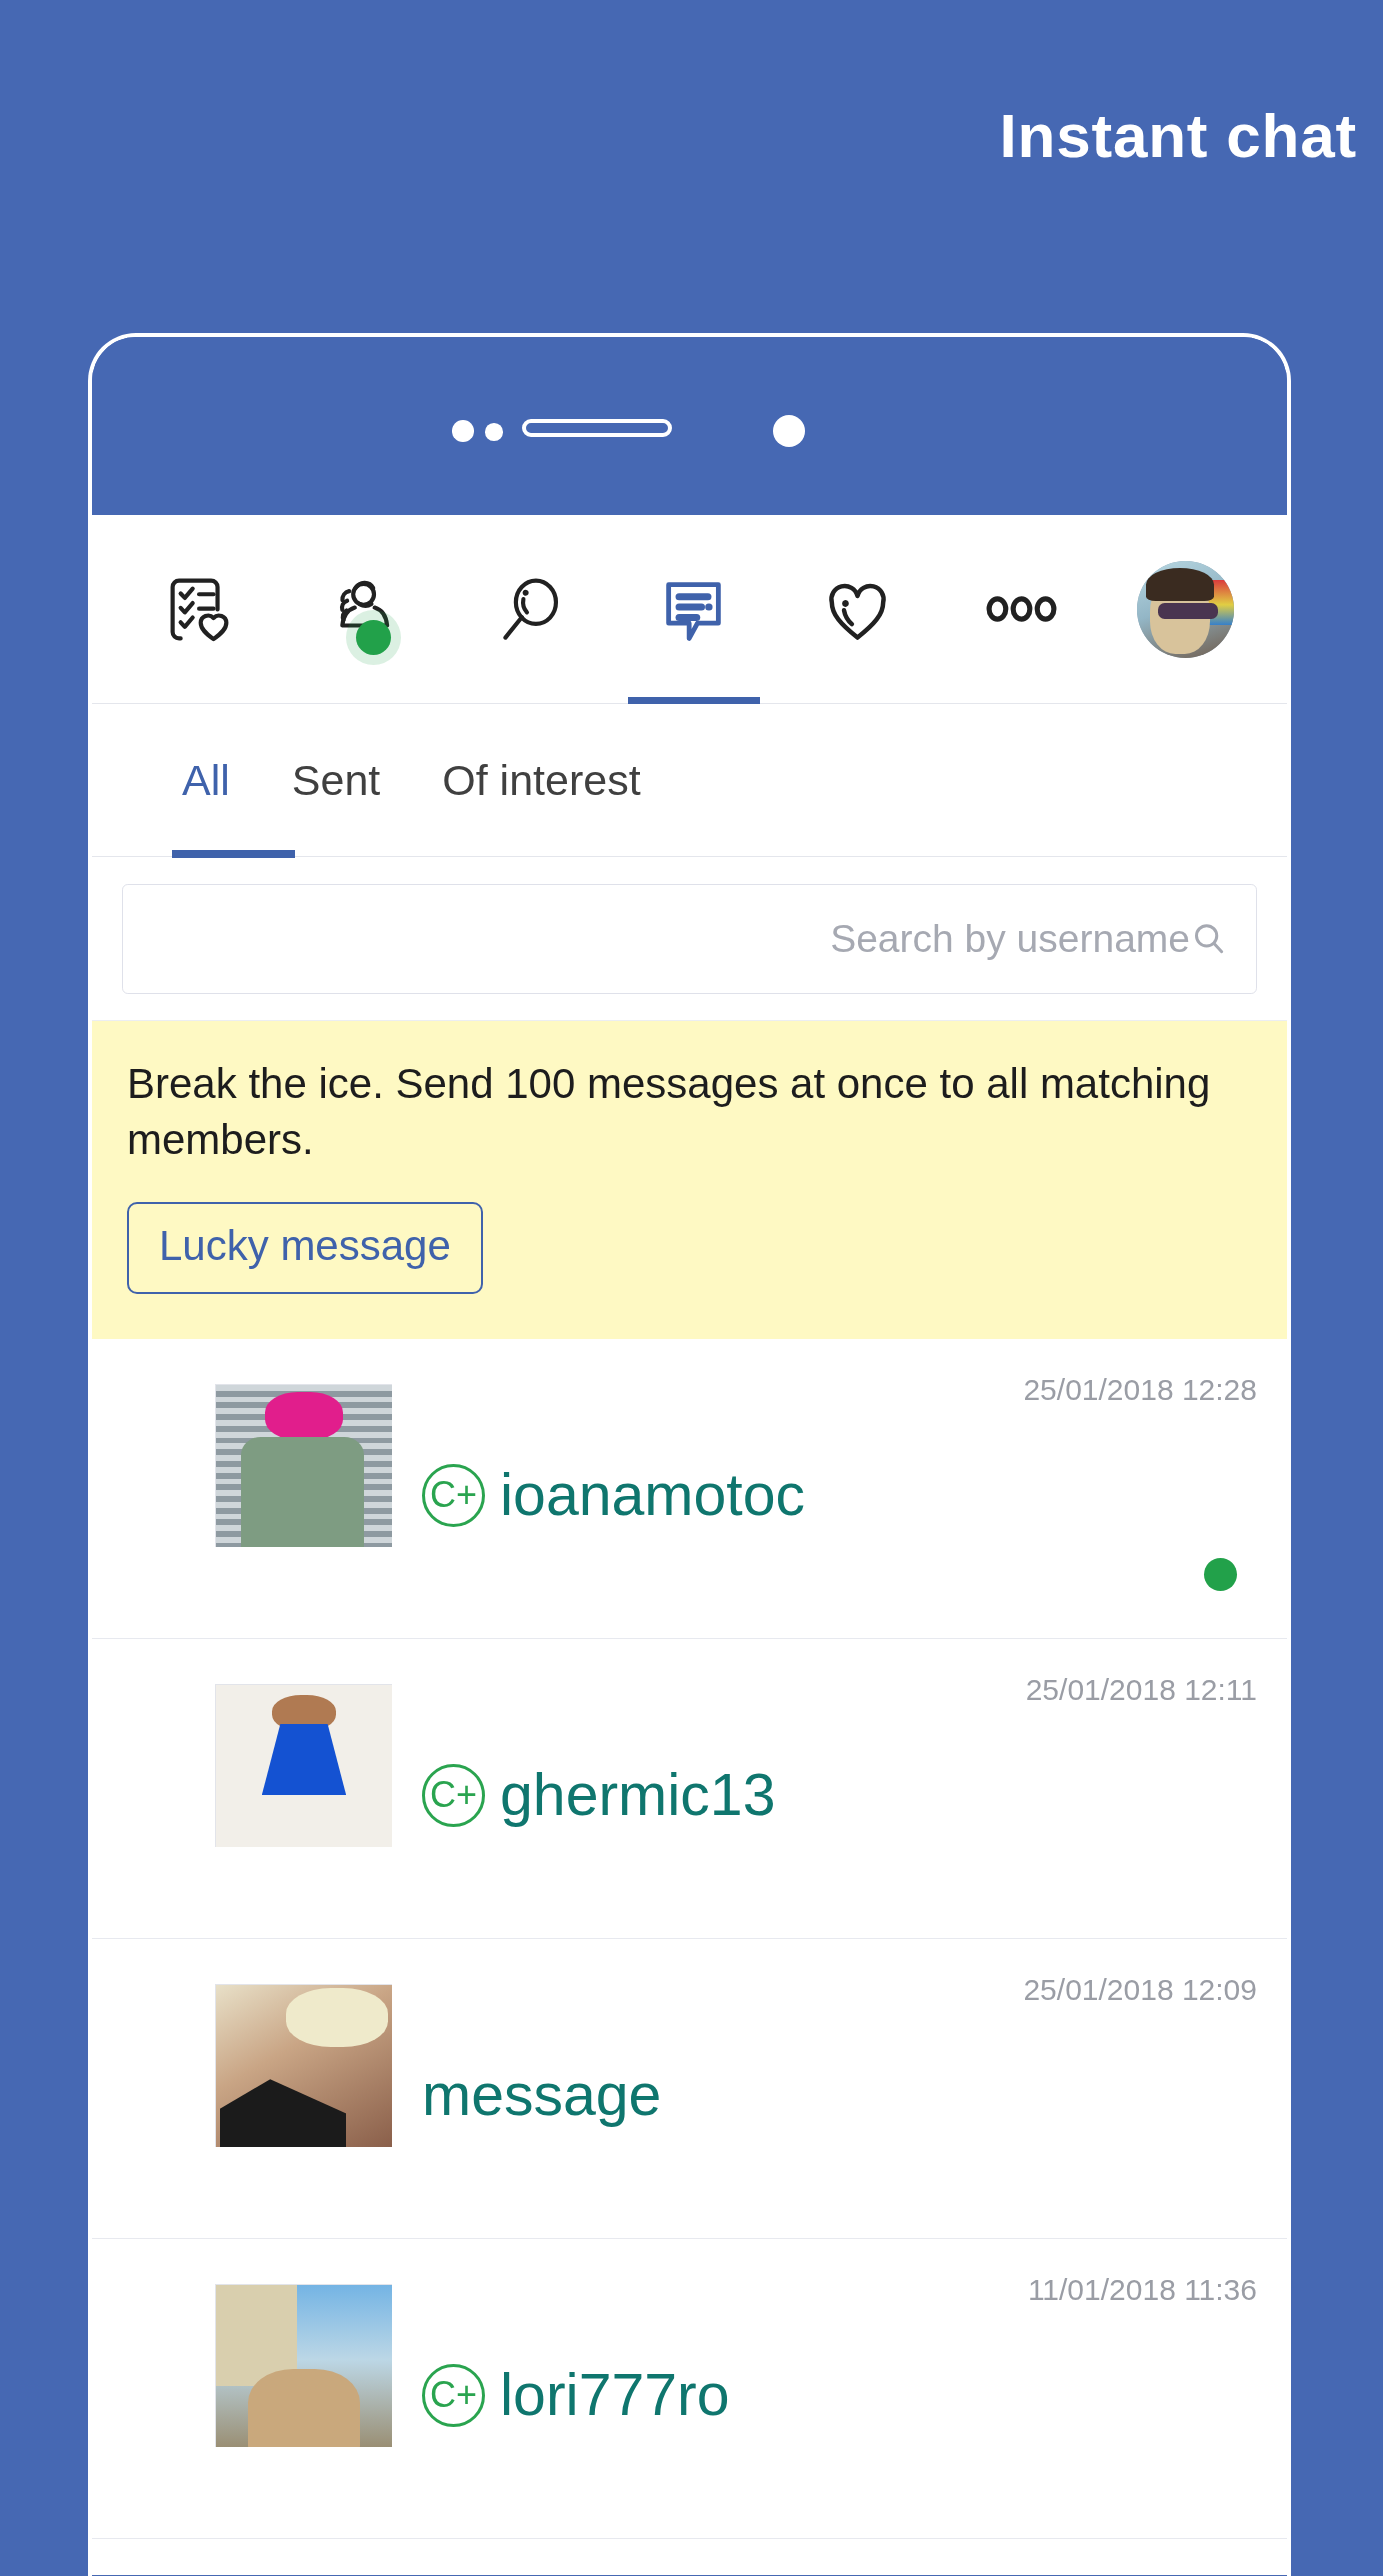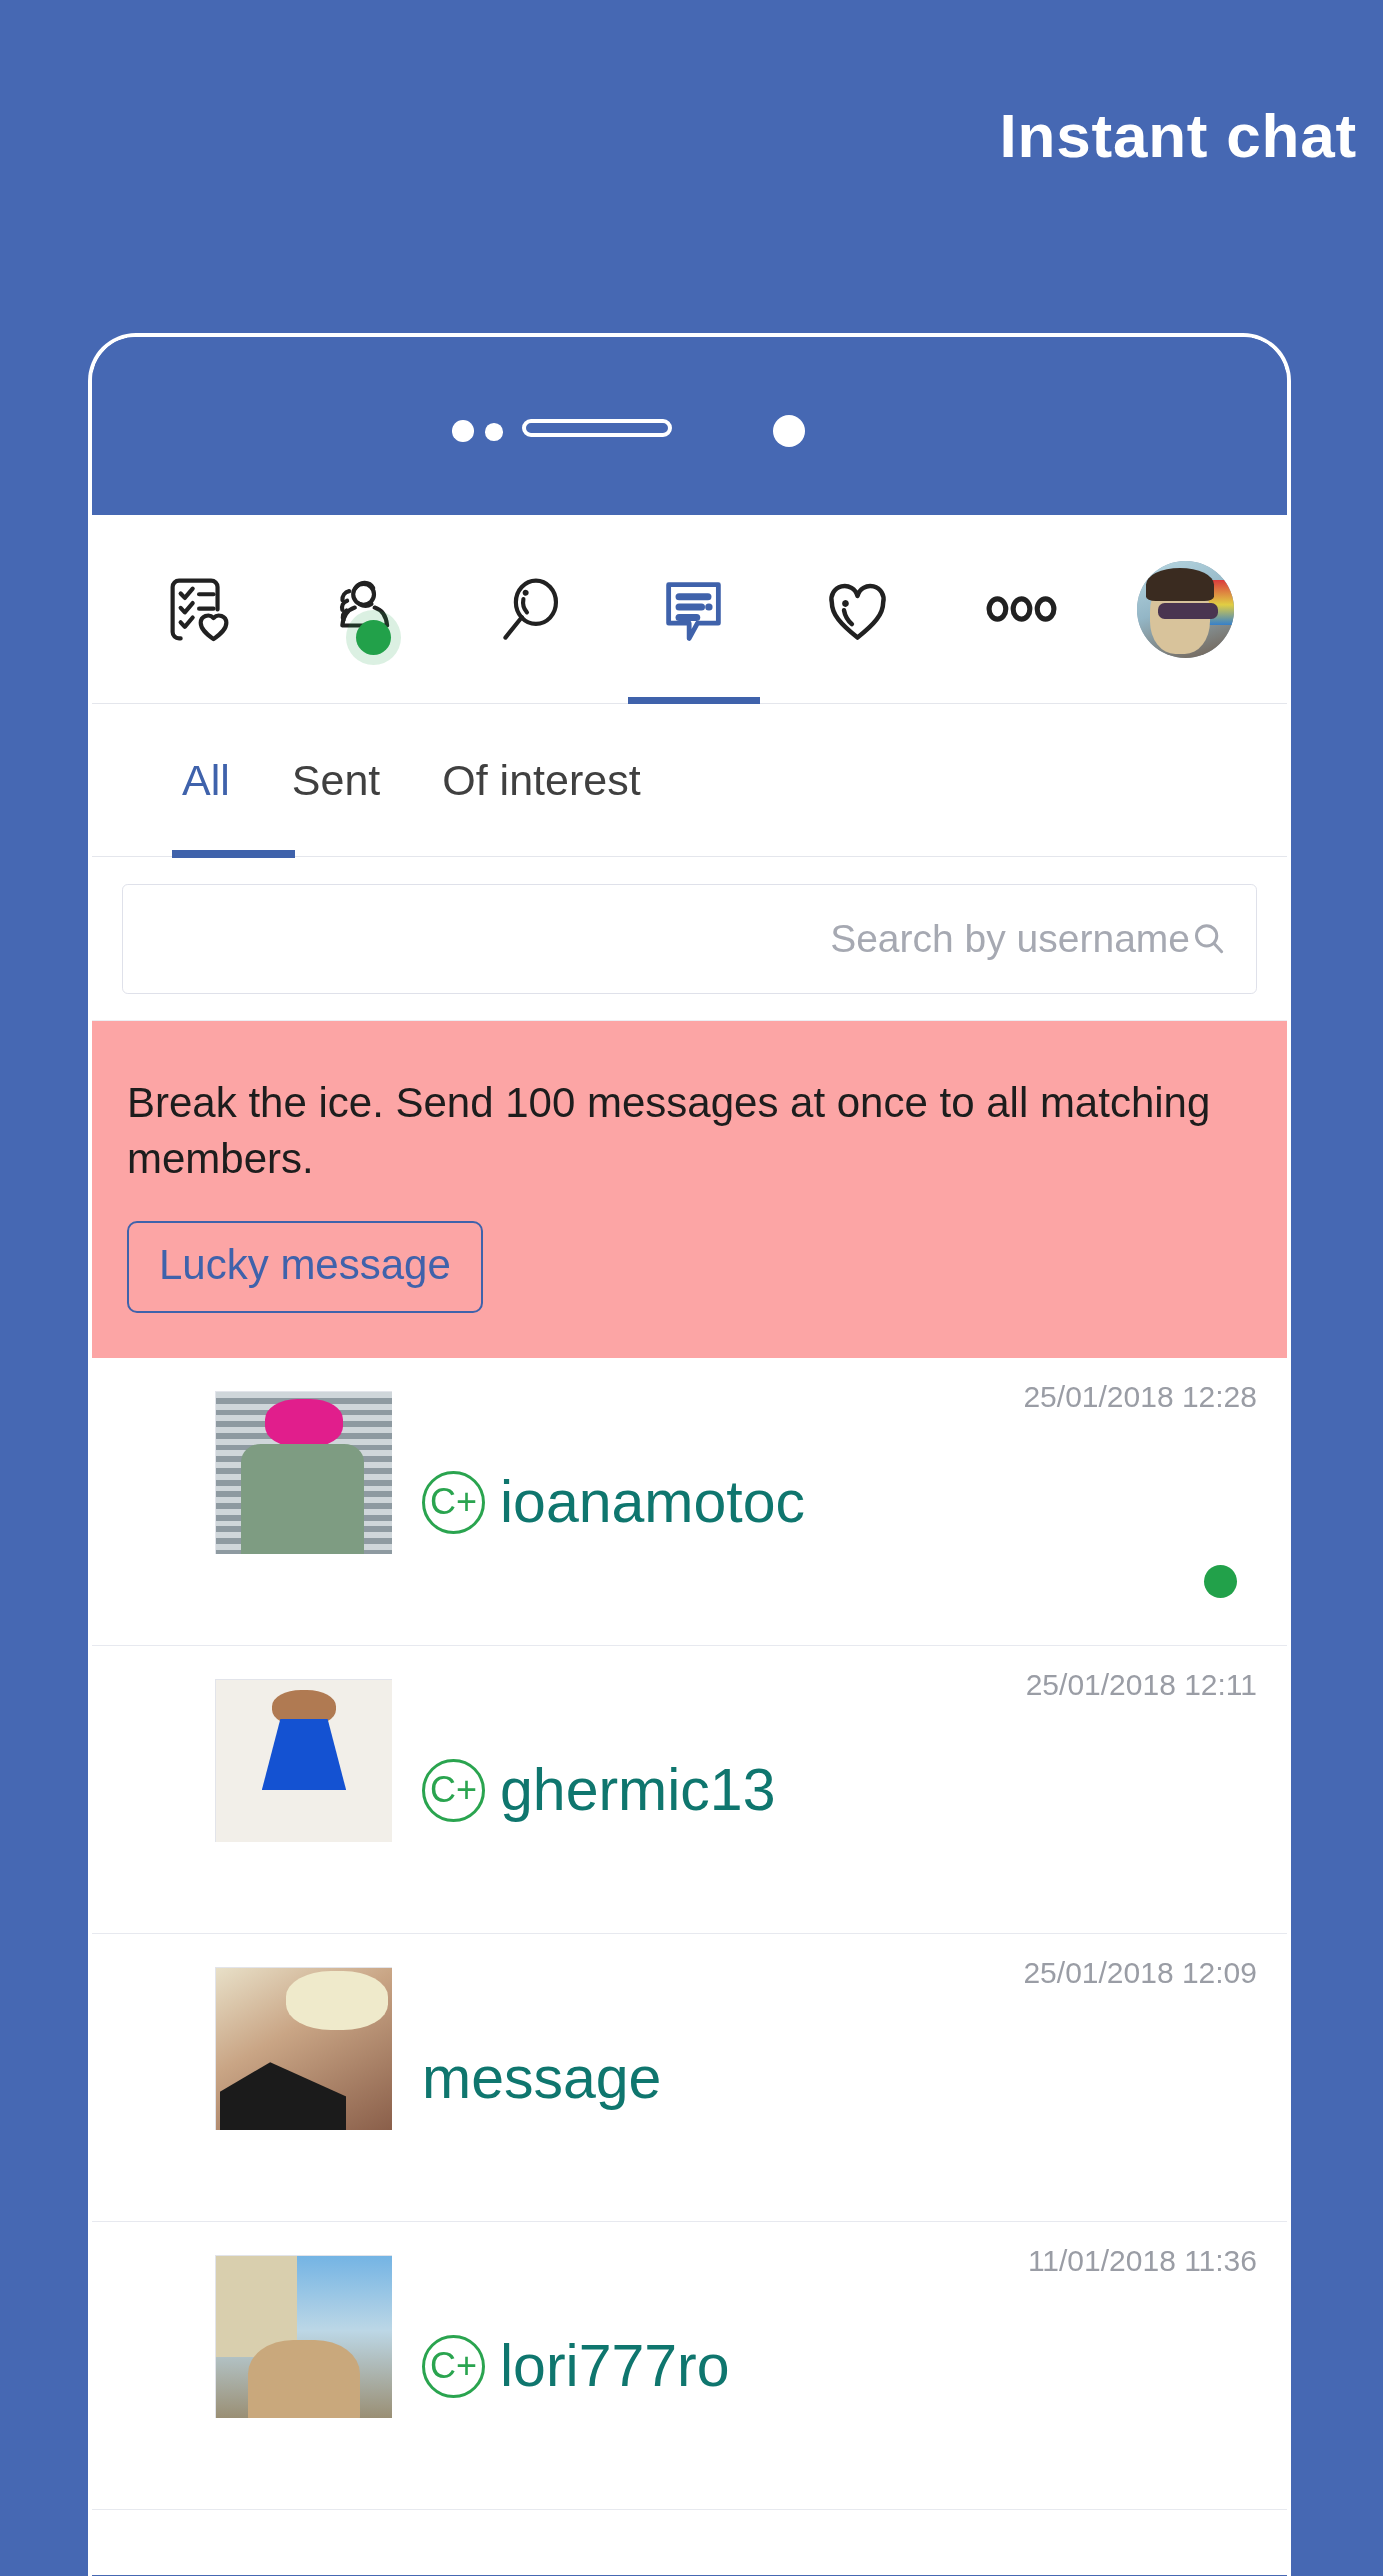--- a/index.html
+++ b/index.html
@@ -229,22 +229,22 @@
   .search-placeholder {
     flex: 1;
     font-size: 39px;
     color: #a6a9b2;
     white-space: nowrap;
   }
   .search-icon-right { flex: 0 0 auto; display: flex; align-items: center; }
 
   
   .promo {
-    background: #fca5a5;
-    padding: 54px 35px 45px 35px;
+    background: #fef9c3;
+    padding: 35px 35px 45px 35px;
   }
   .promo-text {
     font-size: 42px;
     line-height: 1.34;
     color: #1d1d1d;
     margin-bottom: 33px;
   }
   .promo-btn {
     display: inline-block;
     border: 2.5px solid #3f62ab;
@@ -256,20 +256,21 @@
     line-height: 1;
   }
 
   
   .conv-row {
     position: relative;
     height: 288px;
     background: #ffffff;
     border-bottom: 1.7px solid #e7e9ef;
     padding: 0 30px;
+    margin-top: 12px;
   }
   .conv-time {
     position: absolute;
     right: 30px;
     top: 21.7px;
     font-size: 30px;
     color: #9a9da5;
     white-space: nowrap;
   }
   .conv-thumb {

